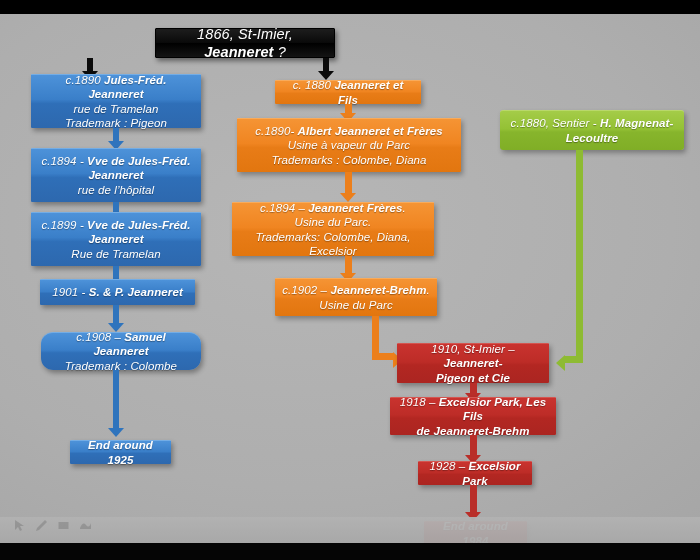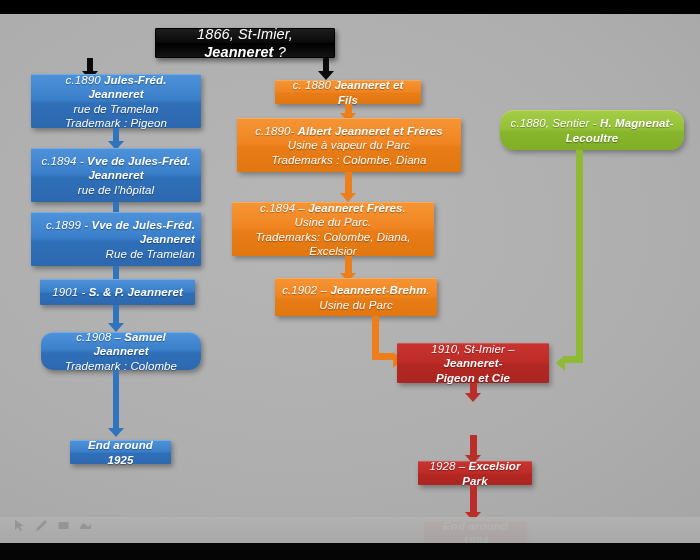--- a/index.html
+++ b/index.html
@@ -170,21 +170,21 @@
         <b>Jeanneret</b><br>
         <span>rue de l’hôpital</span>
       </div>
     </div>
 
     <div class="conn c-blue">
       <div class="shaft" style="left:113px; top:188px; width:6px; height:14px;"></div>
       <div class="head down" style="left:108px; top:201px;"></div>
     </div>
 
-    <div class="node blue" style="left:31px; top:198px; width:170px; height:54px;text-align:right;">
+    <div class="node blue" style="left:31px; top:198px; width:170px; height:54px;">
       <div class="txt">
         <span>c.1899 - </span><b>Vve de Jules-Fréd.</b><br>
         <b>Jeanneret</b><br>
         <span>Rue de Tramelan</span>
       </div>
     </div>
 
     <div class="conn c-blue">
       <div class="shaft" style="left:113px; top:252px; width:6px; height:15px;"></div>
       <div class="head down" style="left:108px; top:266px;"></div>
@@ -262,21 +262,21 @@
         <span>Usine du Parc</span>
       </div>
     </div>
 
     <div class="conn c-orange">
       <div class="shaft" style="left:372px; top:302px; width:7px; height:44px;"></div>
       <div class="shaft" style="left:372px; top:339px; width:22px; height:7px;"></div>
       <div class="head right" style="left:393px; top:338px;"></div>
     </div>
 
-    <div class="node green" style="left:500px; top:96px; width:184px; height:40px;border-radius:14px;">
+    <div class="node green" style="left:500px; top:96px; width:184px; height:40px;">
       <div class="txt">
         <span>c.1880, Sentier - </span><b>H. Magnenat-</b><br>
         <b>Lecoultre</b>
       </div>
     </div>
 
     <div class="conn c-green">
       <div class="shaft" style="left:576px; top:136px; width:7px; height:213px;"></div>
       <div class="shaft" style="left:565px; top:342px; width:18px; height:7px;"></div>
       <div class="head left" style="left:556px; top:341px;"></div>
@@ -287,20 +287,26 @@
         <span>1910, St-Imier – </span><b>Jeanneret-</b><br>
         <b>Pigeon et Cie</b>
       </div>
     </div>
 
     <div class="conn c-red">
       <div class="shaft" style="left:470px; top:369px; width:7px; height:11px;"></div>
       <div class="head down" style="left:465px; top:379px;"></div>
     </div>
 
+    <div class="node red" style="left:390px; top:383px; width:166px; height:38px;">
+      <div class="txt">
+        <span>1918 – </span><b>Excelsior Park, Les Fils</b><br>
+        <b>de Jeanneret-Brehm</b>
+      </div>
+    </div>
 
     <div class="conn c-red">
       <div class="shaft" style="left:470px; top:421px; width:7px; height:21px;"></div>
       <div class="head down" style="left:465px; top:441px;"></div>
     </div>
 
     <div class="node red" style="left:418px; top:447px; width:114px; height:24px;">
       <div class="txt">
         <span>1928 – </span><b>Excelsior Park</b>
       </div>

